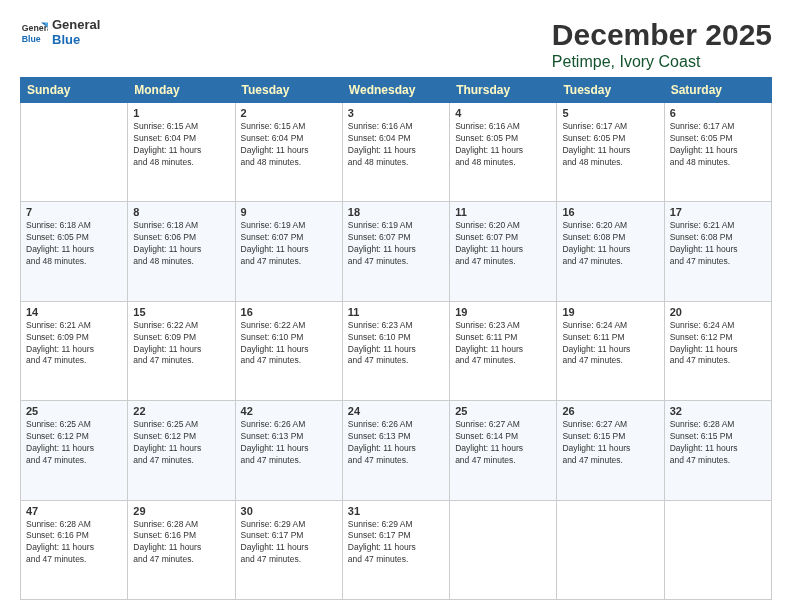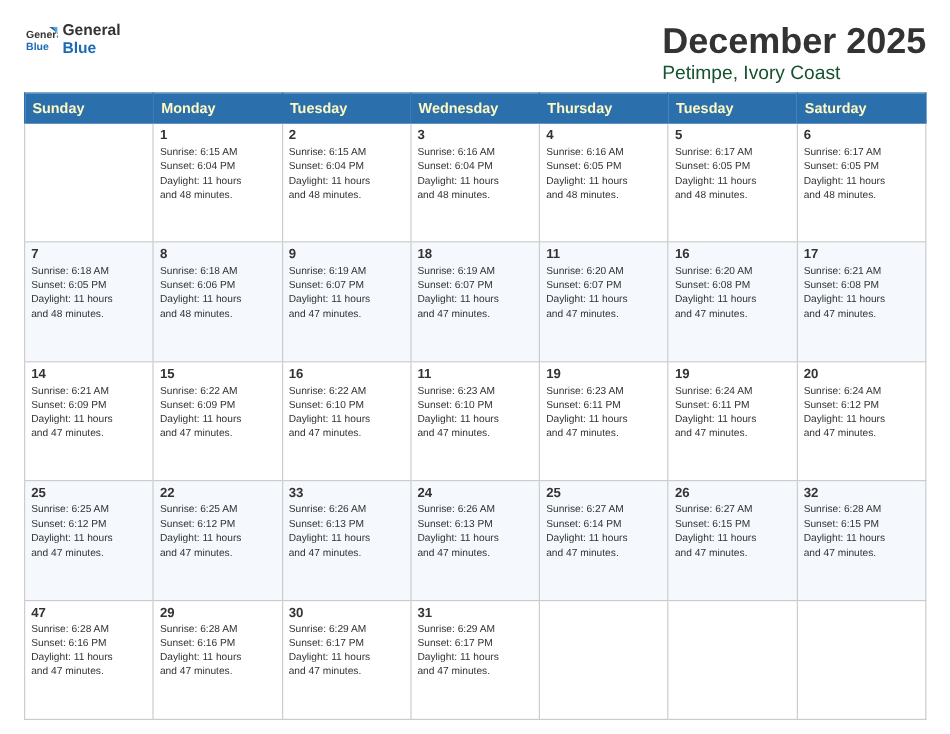--- a/index.html
+++ b/index.html
@@ -282,21 +282,21 @@
 and 47 minutes.</div>
           </td>
           <td>
             <span class="day-num">22</span>
             <div class="cell-info" style="white-space: pre-line;">Sunrise: 6:25 AM
 Sunset: 6:12 PM
 Daylight: 11 hours
 and 47 minutes.</div>
           </td>
           <td>
-            <span class="day-num">33</span>
+            <span class="day-num">42</span>
             <div class="cell-info" style="white-space: pre-line;">Sunrise: 6:26 AM
 Sunset: 6:13 PM
 Daylight: 11 hours
 and 47 minutes.</div>
           </td>
           <td>
             <span class="day-num">24</span>
             <div class="cell-info" style="white-space: pre-line;">Sunrise: 6:26 AM
 Sunset: 6:13 PM
 Daylight: 11 hours

